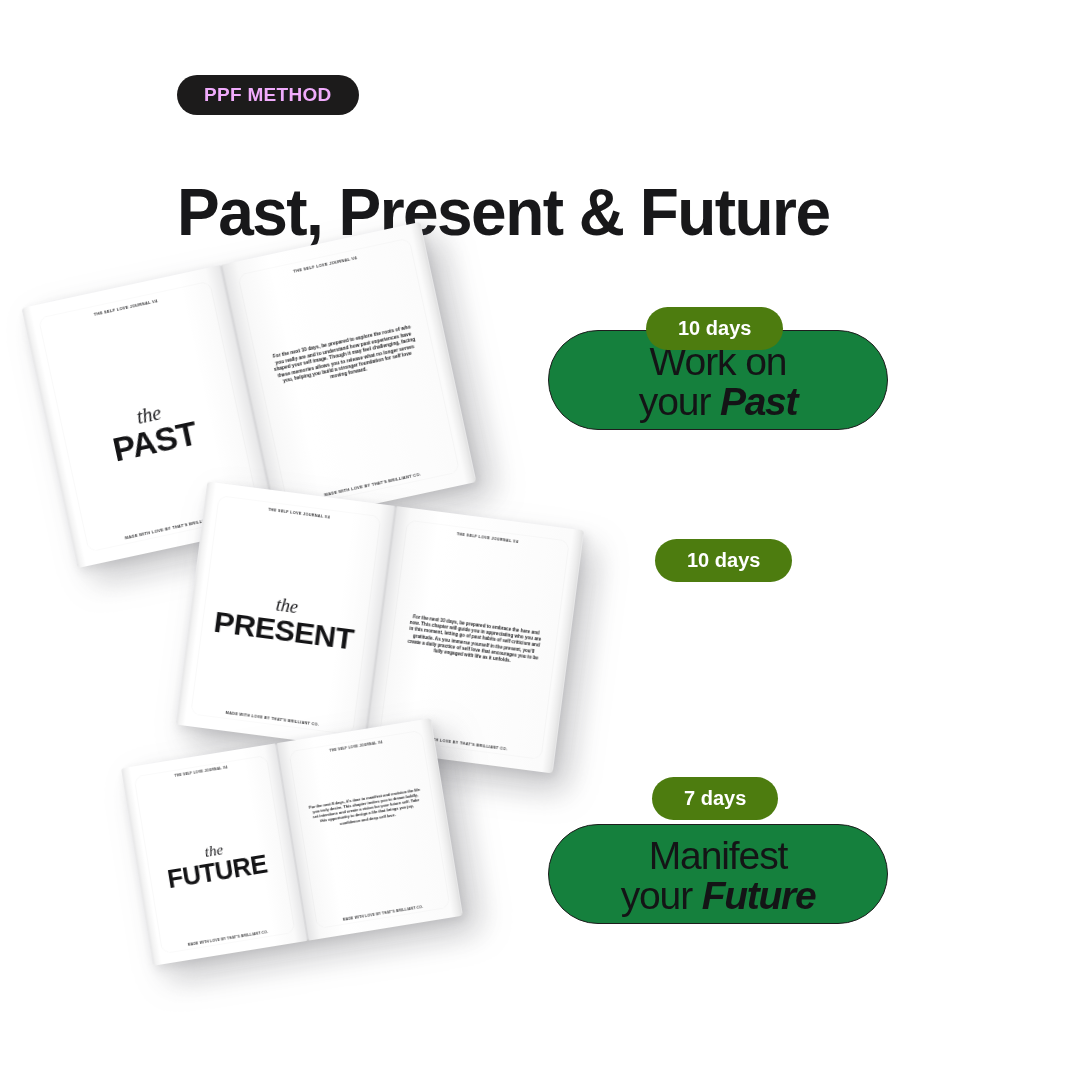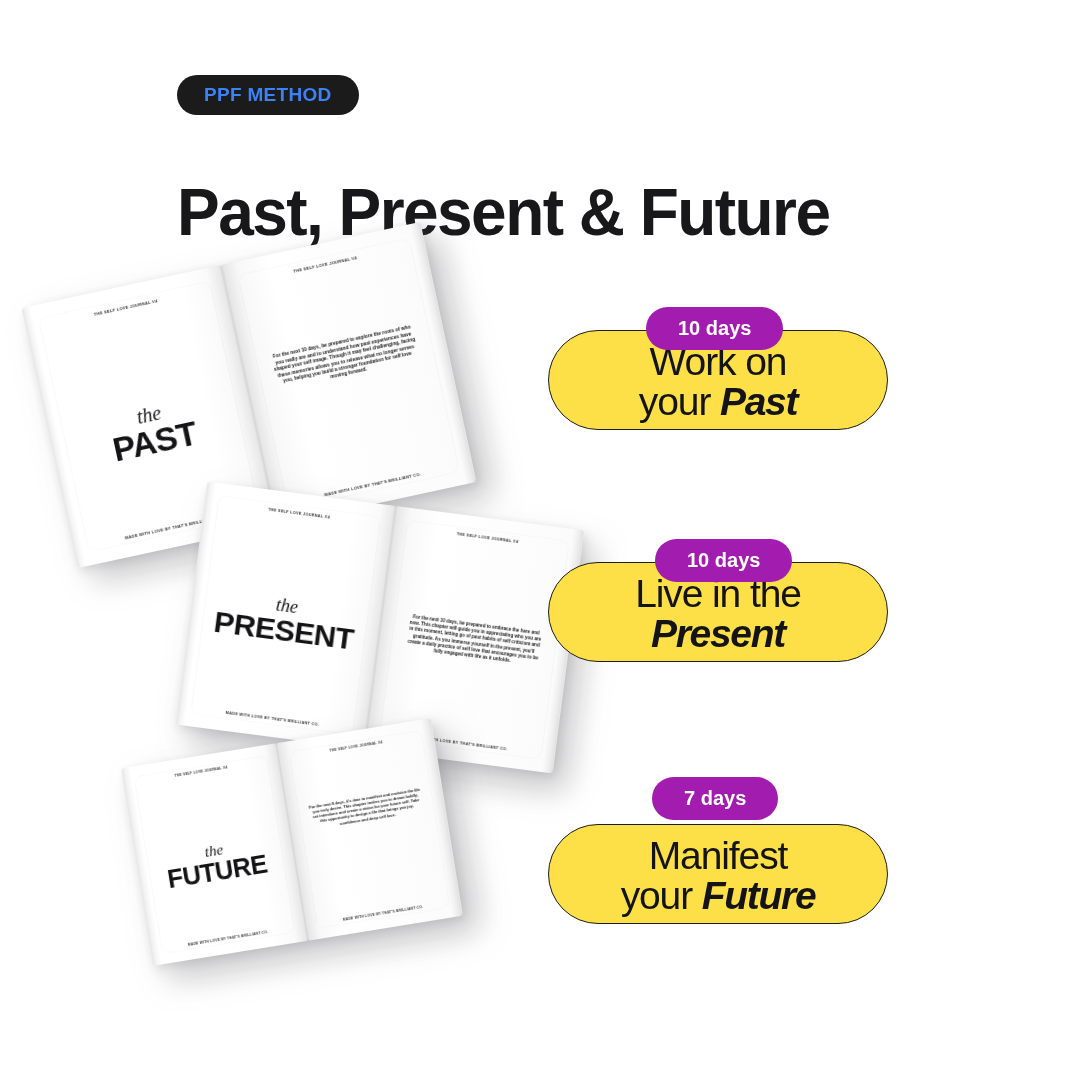--- a/index.html
+++ b/index.html
@@ -20,21 +20,21 @@
   #header-area {
     position: absolute;
     left: 0; top: 0;
     width: 1080px;
   }
   #eyebrow-badge {
     position: absolute;
     left: 177px;
     top: 75px;
     background: #1c1b1b;
-    color: #3b82f6;
+    color: #f0abfc;
     border-radius: 999px;
     padding: 10px 27px 11px 27px;
     font-size: 19px;
     font-weight: bold;
     letter-spacing: 0.3px;
     line-height: 1;
     white-space: nowrap;
   }
   #page-title {
     position: absolute;
@@ -202,21 +202,21 @@
     left: 545px;
     top: 0;
     width: 400px;
     height: 1080px;
   }
   .feature-card {
     position: absolute;
     left: 3px;
     width: 340px;
     height: 100px;
-    background: #fde047;
+    background: #15803d;
     border: 1.6px solid #1e1d1e;
     border-radius: 60px;
     box-sizing: border-box;
   }
   .card-text {
     position: absolute;
     left: 0;
     top: 50%;
     transform: translateY(-50%);
     width: 100%;
@@ -228,21 +228,21 @@
     padding-top: 4px;
     box-sizing: border-box;
   }
   .card-text .em {
     font-style: italic;
     font-weight: bold;
     letter-spacing: -1.3px;
   }
   .duration-badge {
     position: absolute;
-    background: #a21caf;
+    background: #4d7c0f;
     color: #ffffff;
     border-radius: 999px;
     font-size: 20px;
     font-weight: bold;
     line-height: 1;
     padding: 11px 32px 12px 32px;
     white-space: nowrap;
     z-index: 5;
   }
 
@@ -328,26 +328,20 @@
 <div id="cards-area">
 
   <div class="feature-card" id="card-past">
     <div class="card-text">
       <span>Work on</span><br>
       <span>your </span><span class="em">Past</span>
     </div>
   </div>
   <div class="duration-badge" id="badge-past">10 days</div>
 
-  <div class="feature-card" id="card-present">
-    <div class="card-text">
-      <span>Live in the</span><br>
-      <span></span><span class="em">Present</span>
-    </div>
-  </div>
   <div class="duration-badge" id="badge-present">10 days</div>
 
   <div class="feature-card" id="card-future">
     <div class="card-text">
       <span>Manifest</span><br>
       <span>your </span><span class="em">Future</span>
     </div>
   </div>
   <div class="duration-badge" id="badge-future">7 days</div>
 

